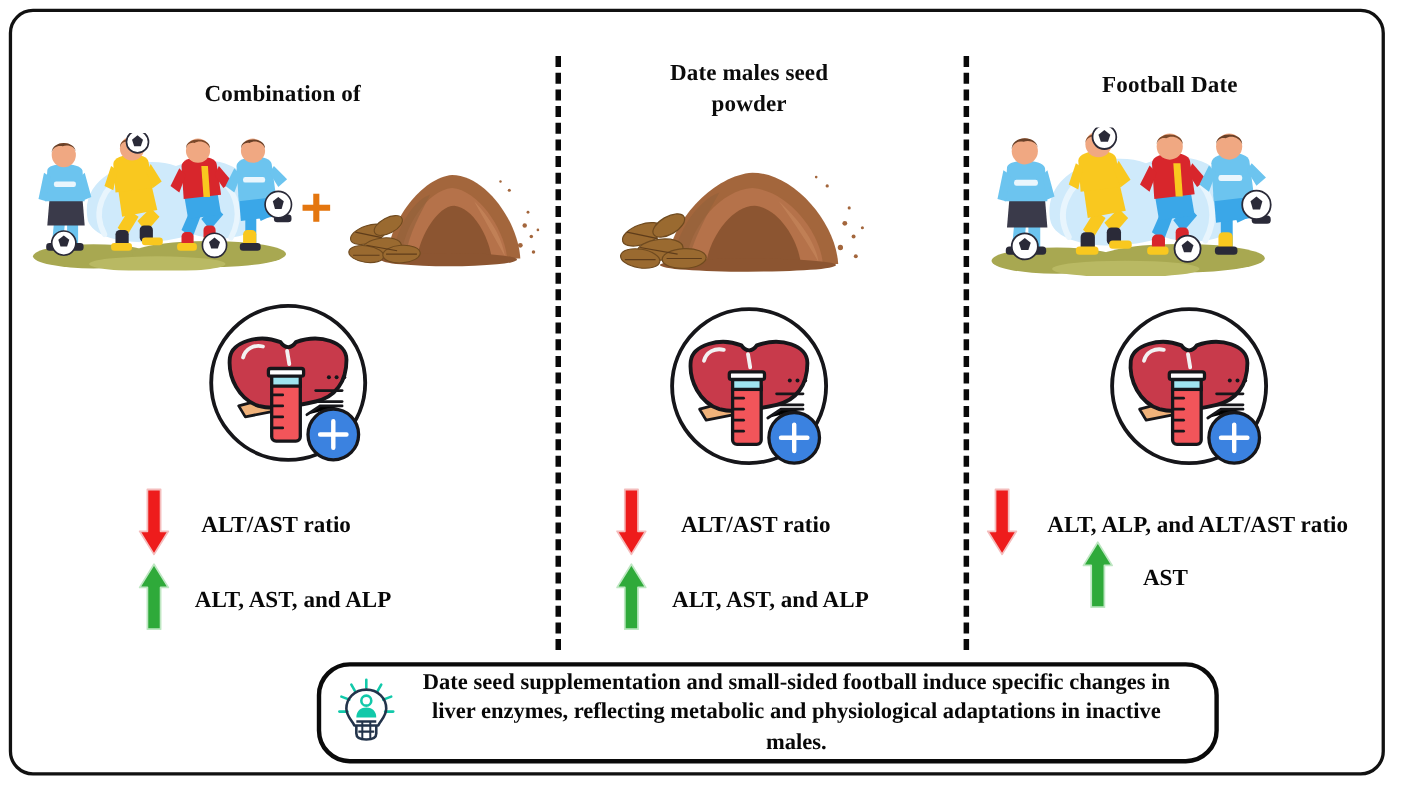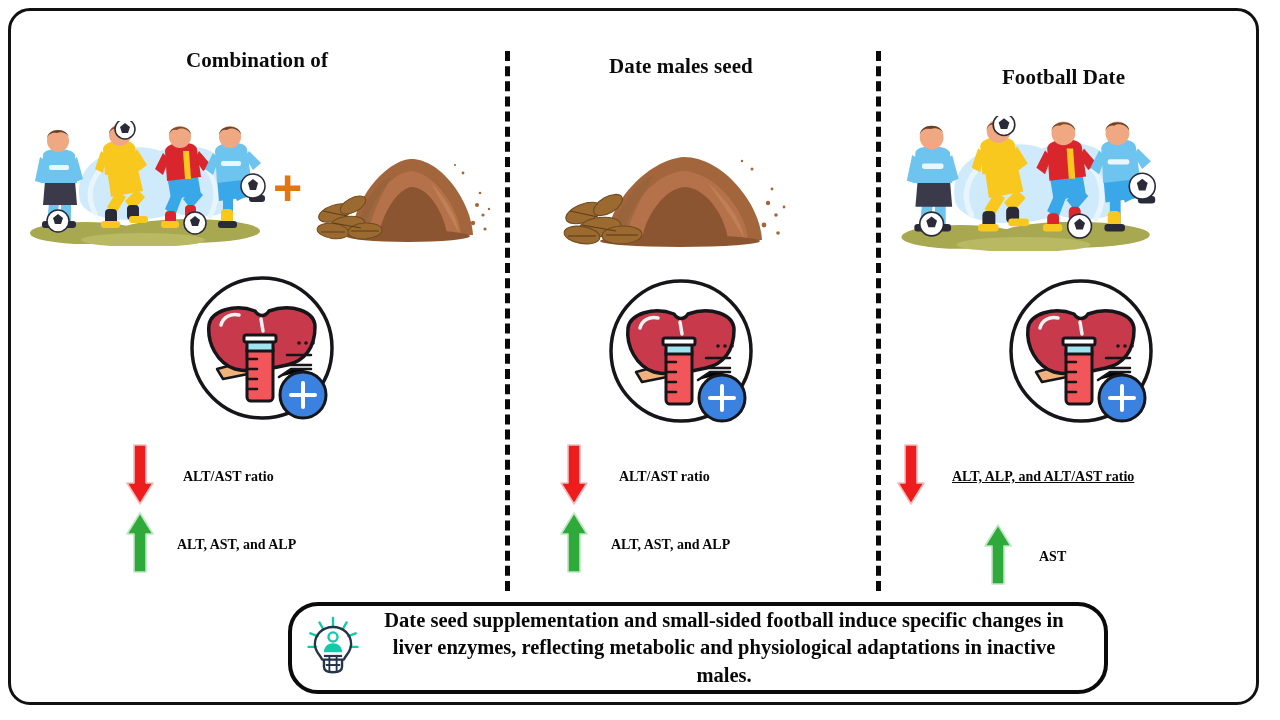--- a/index.html
+++ b/index.html
@@ -29,21 +29,21 @@
   .col-3{ left:860px; width:385px; }
 
   .col-title{
     font-weight:bold;
     font-size:21px;
     line-height:1.32;
     text-align:center;
     color:#0b0b0b;
     letter-spacing:.1px;
   }
-  .col-1 .col-title{ margin-top:36px; }
+  .col-1 .col-title{ margin-top:61px; }
   .col-2 .col-title{ margin-top:42px; }
   .col-3 .col-title{ margin-top:53px; }
 
   
   .divider{
     position:absolute; top:40px; width:0;
     border-left:5px dashed #090909;
     height:540px;
   }
   .divider.d1{ left:494px; }
@@ -72,38 +72,38 @@
 
   
   .outcome{
     position:absolute;
     display:flex;
     align-items:center;
   }
   .outcome .arrow{ flex:0 0 auto; }
   .outcome .otext{
     font-weight:bold;
-    font-size:14px;
+    font-size:21px;
     color:#080808;
     white-space:nowrap;
   }
 
   .c1-out1{ left:108px; top:432px; }
   .c1-out1 .otext{ margin-left:28px; }
   .c1-out2{ left:108px; top:500px; }
   .c1-out2 .otext{ margin-left:22px; }
 
   .c2-out1{ left:58px; top:432px; }
   .c2-out1 .otext{ margin-left:30px; }
   .c2-out2{ left:58px; top:500px; }
   .c2-out2 .otext{ margin-left:22px; }
 
   .c3-out1{ left:25px; top:432px; }
-  .c3-out1 .otext{ margin-left:26px;text-decoration:underline; }
-  .c3-out2{ left:112px; top:512px; }
+  .c3-out1 .otext{ margin-left:26px; }
+  .c3-out2{ left:112px; top:480px; }
   .c3-out2 .otext{ margin-left:26px; }
 
   
   .conclusion-box{
     position:absolute;
     left:277px; top:591px;
     width:820px; height:92px;
     border:4px solid #0a0a0a;
     border-radius:30px;
     box-sizing:border-box;
@@ -302,20 +302,21 @@
             <path d="M15 2 L28 23 L21 23 L21 61 L9 61 L9 23 L2 23 Z" fill="#2faa3a" stroke="#bfe7c3" stroke-width="1.6" stroke-linejoin="round"></path>
           </svg>
         </span>
         <span class="otext">ALT, AST, and ALP</span>
       </div>
     </div>
 
     <div class="column col-2">
       <div class="col-title">
         <div>Date males seed</div>
+        <div>powder</div>
       </div>
 
       <div class="hero-row c2-hero">
         <div style="position:absolute;left:20px;top:20px;width:250px;height:105px;">
           <svg viewBox="0 0 250 105" width="250" height="105">
             <path d="M52 97 C50 62 92 16 128 14 C166 14 204 60 206 97 Z" fill="#a3663c"></path>
             <path d="M68 97 C68 70 96 30 128 28 C160 30 190 68 192 97 Z" fill="#b5724a"></path>
             <path d="M86 97 C88 76 108 44 130 44 C152 46 170 76 172 97 Z" fill="#8c5531"></path>
             <path d="M56 95 C58 72 76 40 98 32 C88 50 74 74 70 95 Z" fill="#91603a" opacity=".55"></path>
             <path d="M152 40 C170 56 186 78 188 95 C176 74 162 54 152 40Z" fill="#c98a5f" opacity=".55"></path>

